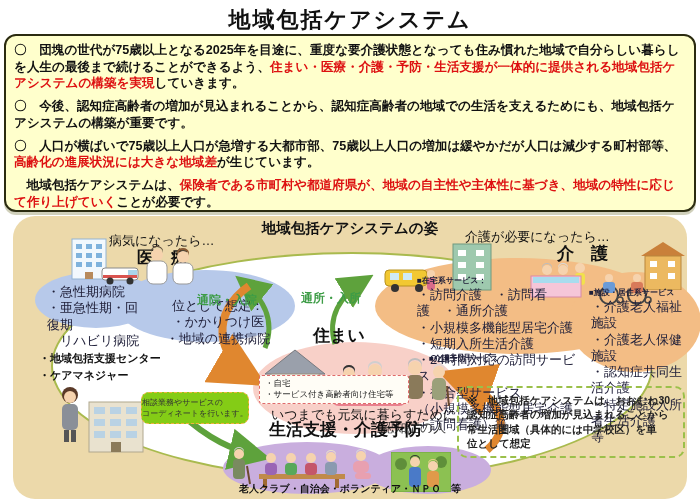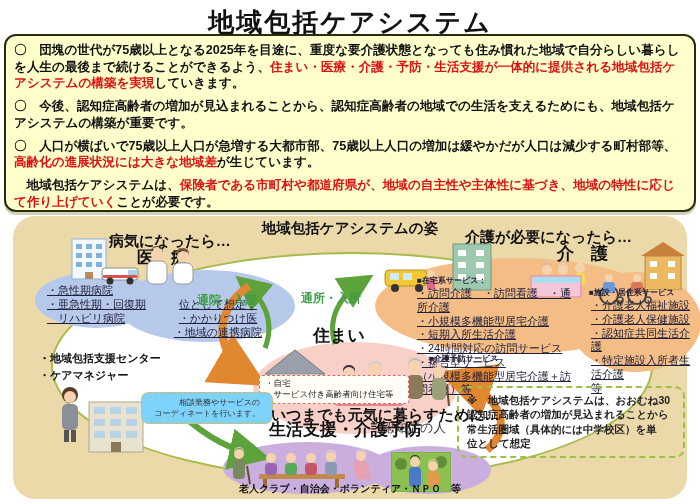--- a/index.html
+++ b/index.html
@@ -2,51 +2,51 @@
 <html><head>
 <meta charset="utf-8">
 <style>
   html,body{margin:0;padding:0;background:#fff;}
   .page{position:relative;width:700px;height:504px;background:#ffffff;overflow:hidden;
         font-family:"Liberation Sans","DejaVu Sans",sans-serif;color:#111;}
   .abs{position:absolute;}
   .pre{white-space:pre-line;}
 
   
-  .page-title{left:0;top:5px;width:700px;text-align:center;font-size:26px;font-weight:bold;letter-spacing:2px;}
+  .page-title{left:0;top:5px;width:700px;text-align:center;font-size:22px;font-weight:bold;letter-spacing:2px;}
 
   
   .summary-box{left:4px;top:34px;width:668px;height:162px;background:#ffffcc;
                border:2.5px solid #2b2b10;border-radius:12px;padding:6px 12px 6px 8px;
                box-shadow:0 3px 0 rgba(120,120,60,.35);}
   .summary-box p{margin:0 0 6px 0;font-size:12.6px;font-weight:bold;line-height:1.33;}
   .summary-box .red{color:#dd1111;}
 
   
   .diagram{left:13px;top:216px;width:674px;height:283px;background:#ecd9aa;border-radius:22px;}
   .diagram-title{left:0;top:3px;width:674px;text-align:center;font-size:14.5px;font-weight:bold;z-index:4;}
   .big-ellipse{left:38px;top:36px;width:598px;height:224px;background:#ffffff;
                border:2px solid #a9ba4e;border-radius:50%;z-index:1;}
   .ellipse{border-radius:50%;z-index:2;}
   .med{background:#b7c9ea;}
   .nur{background:#f3bd85;}
   .hou{background:#f8d0c8;}
   .lif{background:#c9aede;}
   .arrows{left:0;top:0;z-index:3;pointer-events:none;}
   .z4{z-index:4;}
-  .trigger{font-size:15px;font-weight:bold;}
+  .trigger{font-size:13px;font-weight:normal;}
   .big-label{font-size:17px;font-weight:bold;}
   .flow-label{font-size:12px;font-weight:bold;color:#3d9c46;}
-  .tiny{font-size:11px;line-height:1.25;color:#20203a;text-decoration:underline;}
+  .tiny{font-size:13px;line-height:1.25;color:#20203a;}
   .tiny-b{font-size:8px;line-height:1.25;font-weight:bold;color:#20203a;text-align:right;}
   .micro{font-size:13px;color:#333;}
   .note-red{background:#fffdf6;border:1.5px dashed #e06a6a;border-radius:3px;
             font-size:8.5px;line-height:1.35;padding:2px 5px;color:#222;}
-  .note-orange{background:#7dd3fc;border:1.5px dashed #f0b23c;border-radius:8px;
-               font-size:8px;line-height:1.4;padding:4px 12px;text-align:right;color:#333;}
+  .note-orange{background:#84cc16;border:1.5px dashed #f0b23c;border-radius:8px;
+               font-size:8px;line-height:1.4;padding:4px 0;text-align:left;color:#333;}
   .note-green{border:2px dashed #9bc04a;border-radius:10px;font-size:10.5px;font-weight:bold;
               line-height:1.38;padding:5px 8px;color:#222;}
   .sup-lines{font-size:11px;font-weight:bold;line-height:1.5;}
   .providers{font-size:10px;font-weight:bold;}
   svg{display:block;}
 </style>
 </head>
 <body>
 
 <div class="page">

